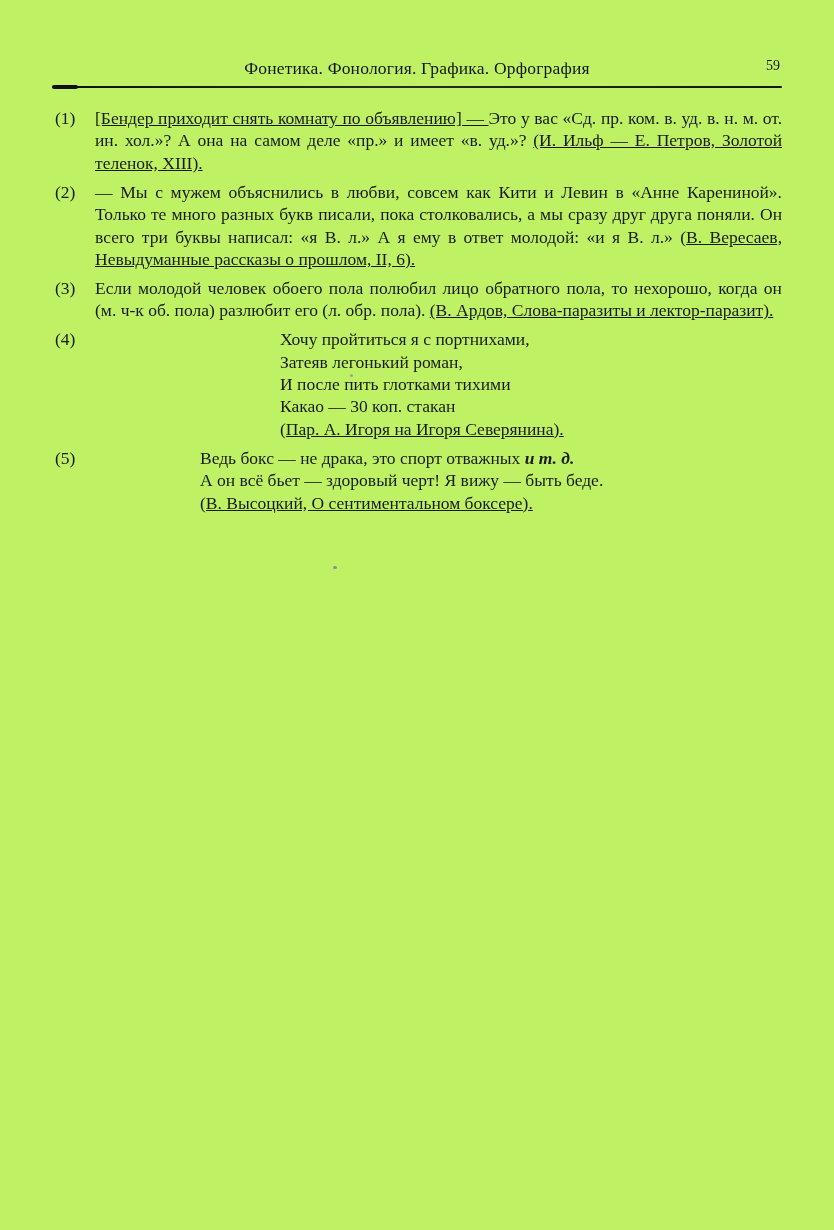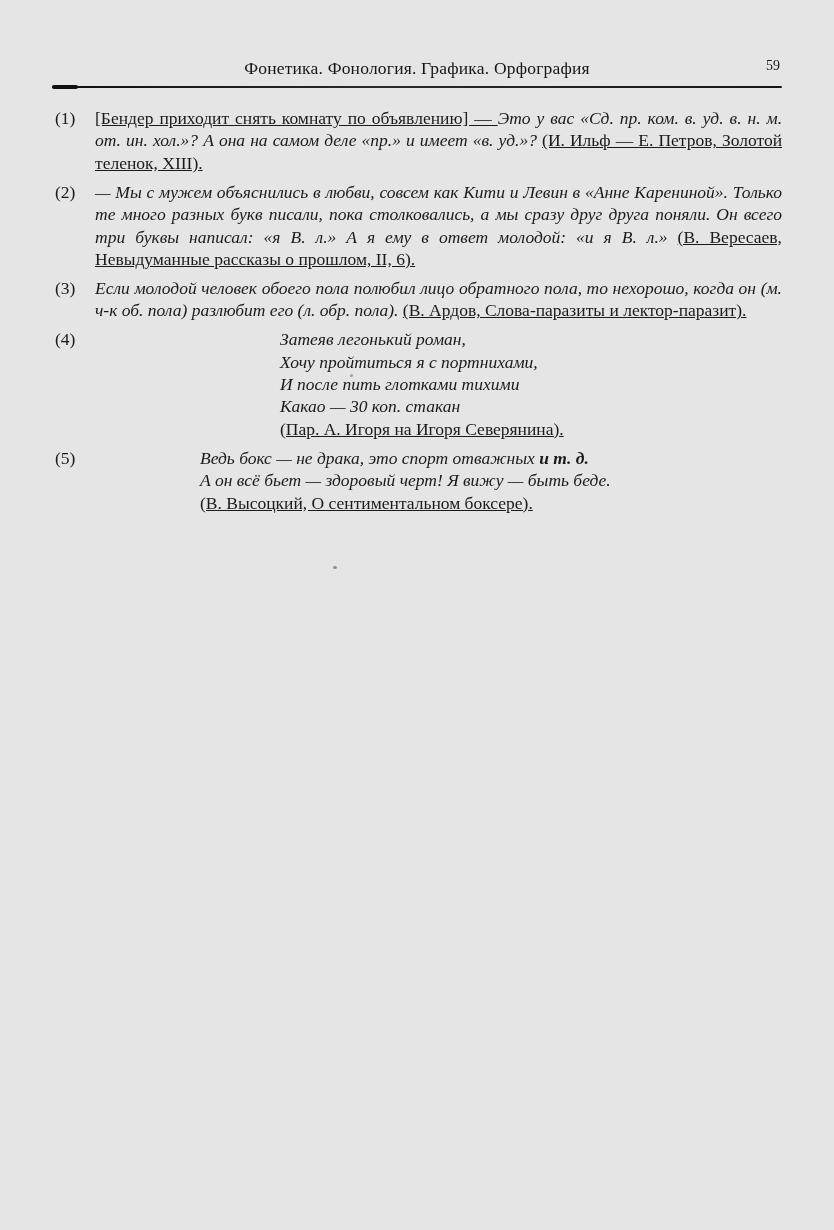--- a/index.html
+++ b/index.html
@@ -3,21 +3,21 @@
 <meta charset="utf-8">
 <style>
   * { margin: 0; padding: 0; box-sizing: border-box; }
   html, body {
     width: 834px; height: 1230px;
     background: #ffffff;
     font-family: "Liberation Serif", "DejaVu Serif", serif;
     color: #1a1a1a;
     overflow: hidden;
   }
-  .page { position: absolute; inset: 0; width: 834px; height: 1230px; background: #e5e5e5; }
+  .page { position: absolute; inset: 0; width: 834px; height: 1230px; background: #bef264; }
 
   
   .page-header { position: absolute; top: 58px; left: 52px; width: 730px; height: 24px; }
   .running-title {
     position: absolute; left: 0; right: 0;
     text-align: center; font-size: 17.5px; letter-spacing: 0.2px;
     color: #161616;
   }
   .page-number {
     position: absolute; right: 2px; top: 0;
@@ -45,21 +45,21 @@
     flex: 1 1 auto;
     font-size: 17.5px; line-height: 22.4px;
     text-align: justify;
     color: #1a1a1a;
   }
   .paragraph.verse .para-body { text-align: left; }
   .paragraph:nth-child(4) .para-body { padding-left: 185px; }
   .paragraph:nth-child(5) .para-body { padding-left: 105px; }
 
   .seg-roman { font-style: normal; font-weight: normal; text-decoration: underline; }
-  .seg-italic { font-style: italic; font-weight: normal; }
+  .seg-italic { font-weight: normal; }
   .seg-bold-italic { font-style: italic; font-weight: bold; }
   .verse-line { white-space: nowrap; }
 
   
   .speck { position: absolute; border-radius: 50%; }
   .speck-1 { left: 333px; top: 566px; width: 4px; height: 3px; background: #8d8d8d; }
   .speck-2 { left: 350px; top: 374px; width: 3px; height: 3px; background: #a0a0a0; }
 </style>
 </head>
 <body>
@@ -82,22 +82,22 @@
         <div class="para-number">(2)</div>
         <div class="para-body"><span class="seg-italic">— Мы с мужем объяснились в любви, совсем как Кити и Левин в «Анне Карениной». Только те много разных букв писали, пока столковались, а мы сразу друг друга поняли. Он всего три буквы написал: «я В. л.» А я ему в ответ молодой: «и я В. л.» </span><span class="seg-roman">(В. Вересаев, Невыдуманные рассказы о прошлом, II, 6).</span></div>
       </div>
       <div class="paragraph prose">
         <div class="para-number">(3)</div>
         <div class="para-body"><span class="seg-italic">Если молодой человек обоего пола полюбил лицо обратного пола, то нехорошо, когда он (м. ч-к об. пола) разлюбит его (л. обр. пола). </span><span class="seg-roman">(В. Ардов, Слова-паразиты и лектор-паразит).</span></div>
       </div>
       <div class="paragraph verse">
         <div class="para-number">(4)</div>
         <div class="para-body">
+          <div class="verse-line"><span class="seg-italic">Хочу пройтиться я с портнихами,</span></div>
           <div class="verse-line"><span class="seg-italic">Затеяв легонький роман,</span></div>
-          <div class="verse-line"><span class="seg-italic">Хочу пройтиться я с портнихами,</span></div>
           <div class="verse-line"><span class="seg-italic">И после пить глотками тихими</span></div>
           <div class="verse-line"><span class="seg-italic">Какао — 30 коп. стакан</span></div>
           <div class="verse-line"><span class="seg-roman">(Пар. А. Игоря на Игоря Северянина).</span></div>
         </div>
       </div>
       <div class="paragraph verse">
         <div class="para-number">(5)</div>
         <div class="para-body">
           <div class="verse-line"><span class="seg-italic">Ведь бокс — не драка, это спорт отважных </span><span class="seg-bold-italic">и т. д.</span></div>
           <div class="verse-line"><span class="seg-italic">А он всё бьет — здоровый черт! Я вижу — быть беде.</span></div>

